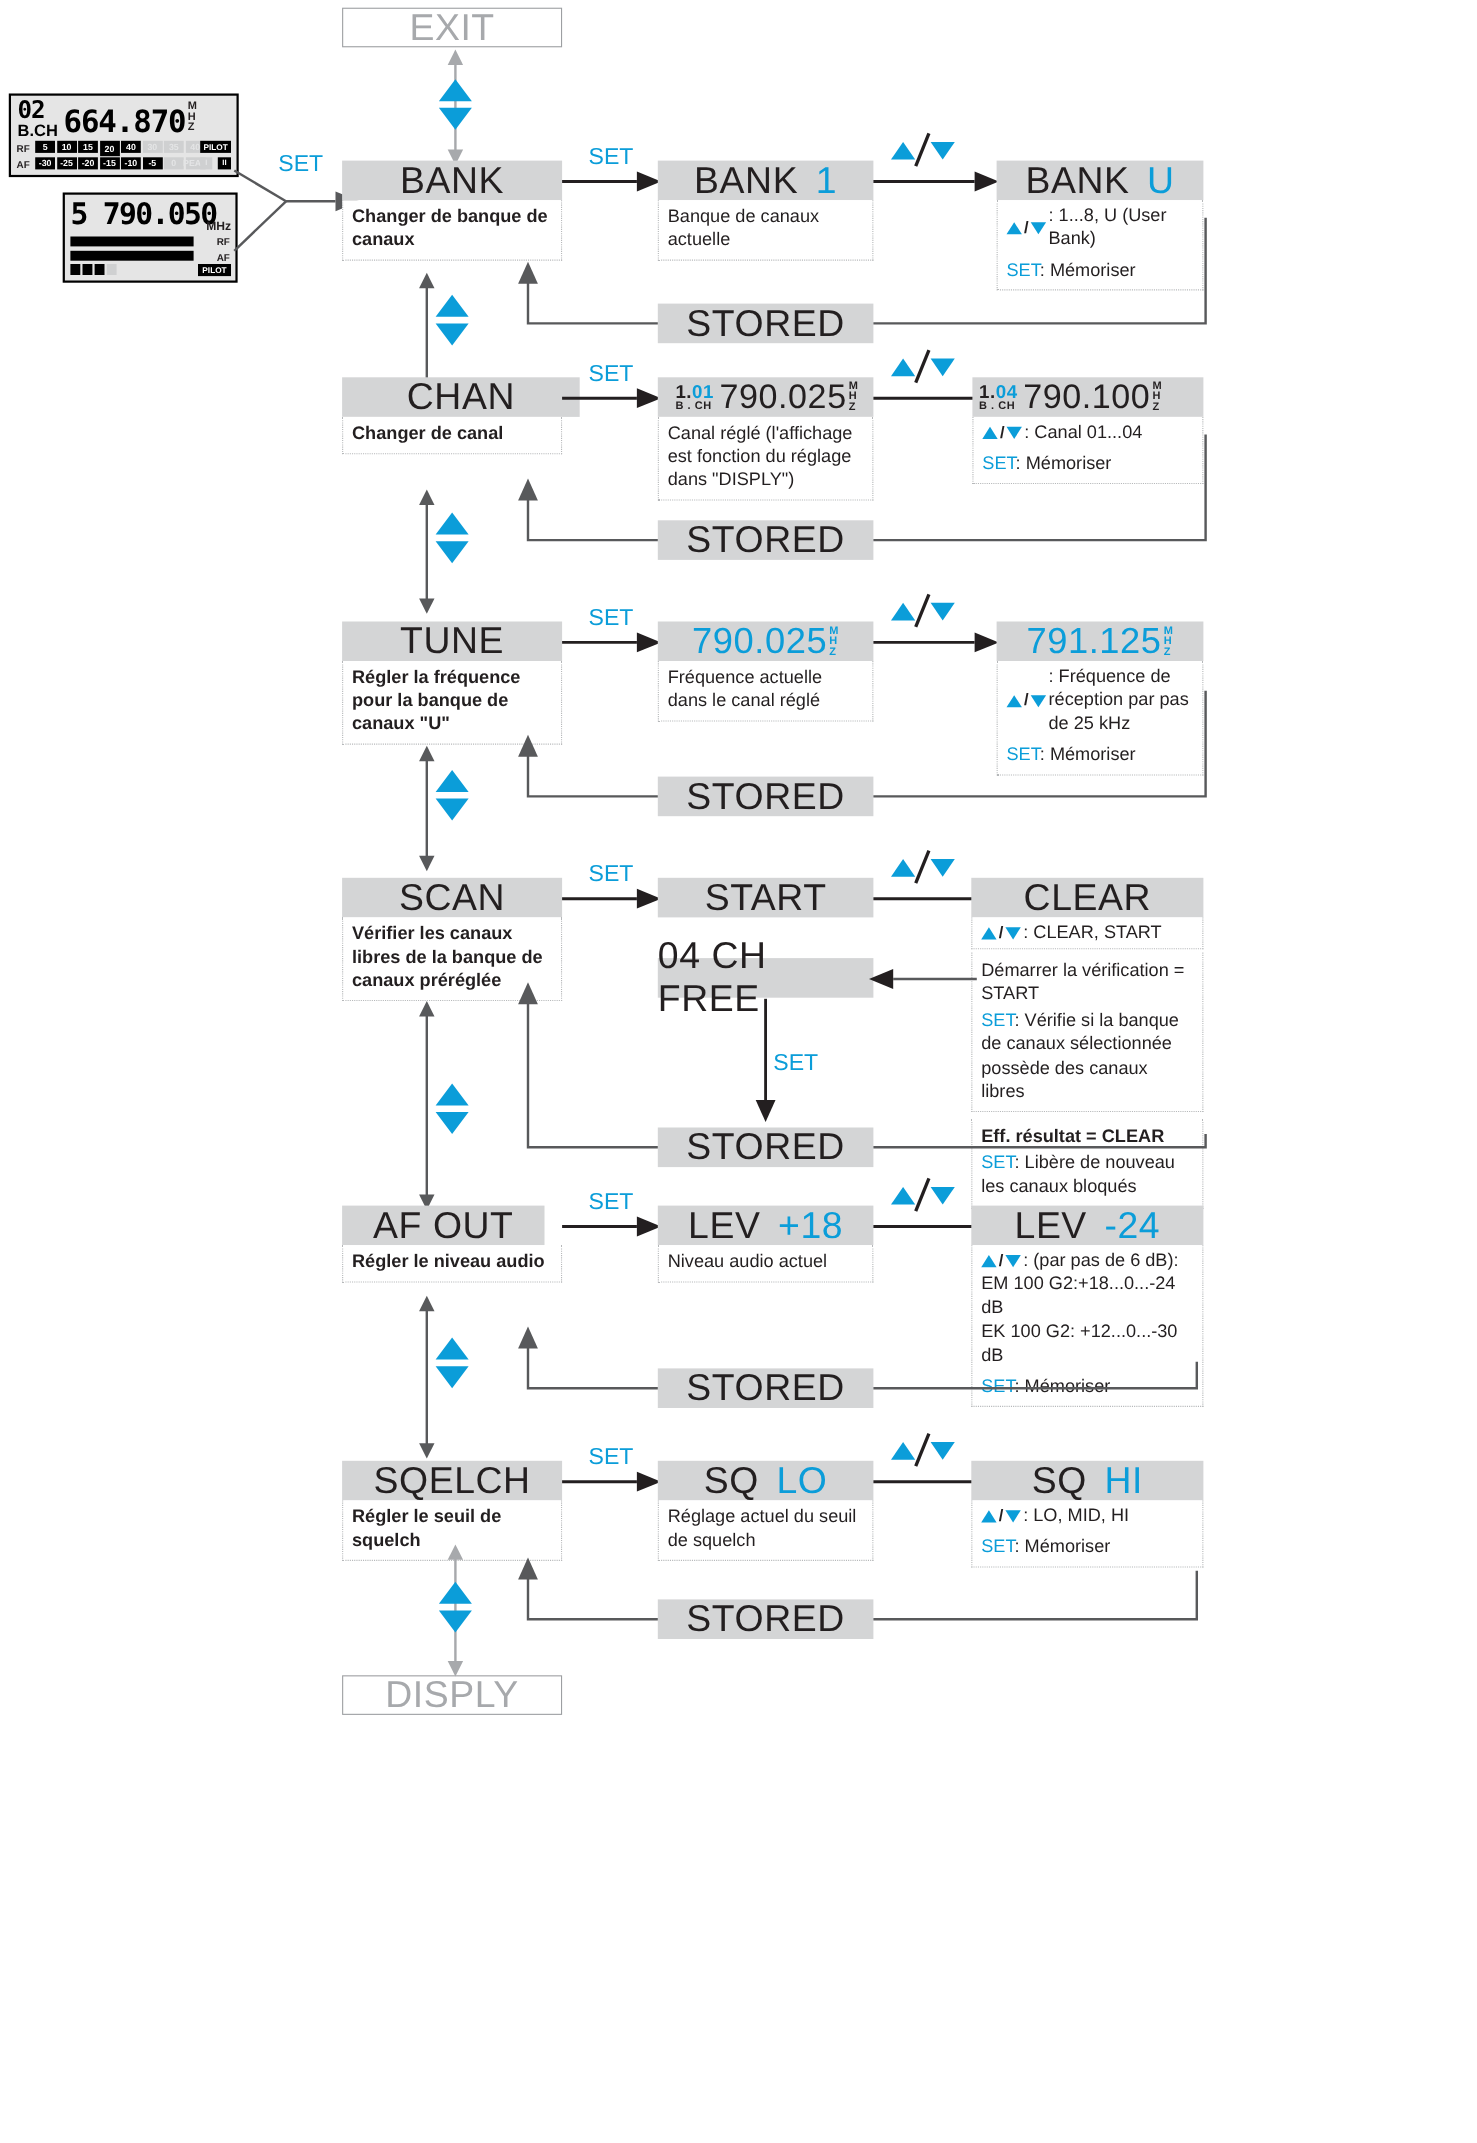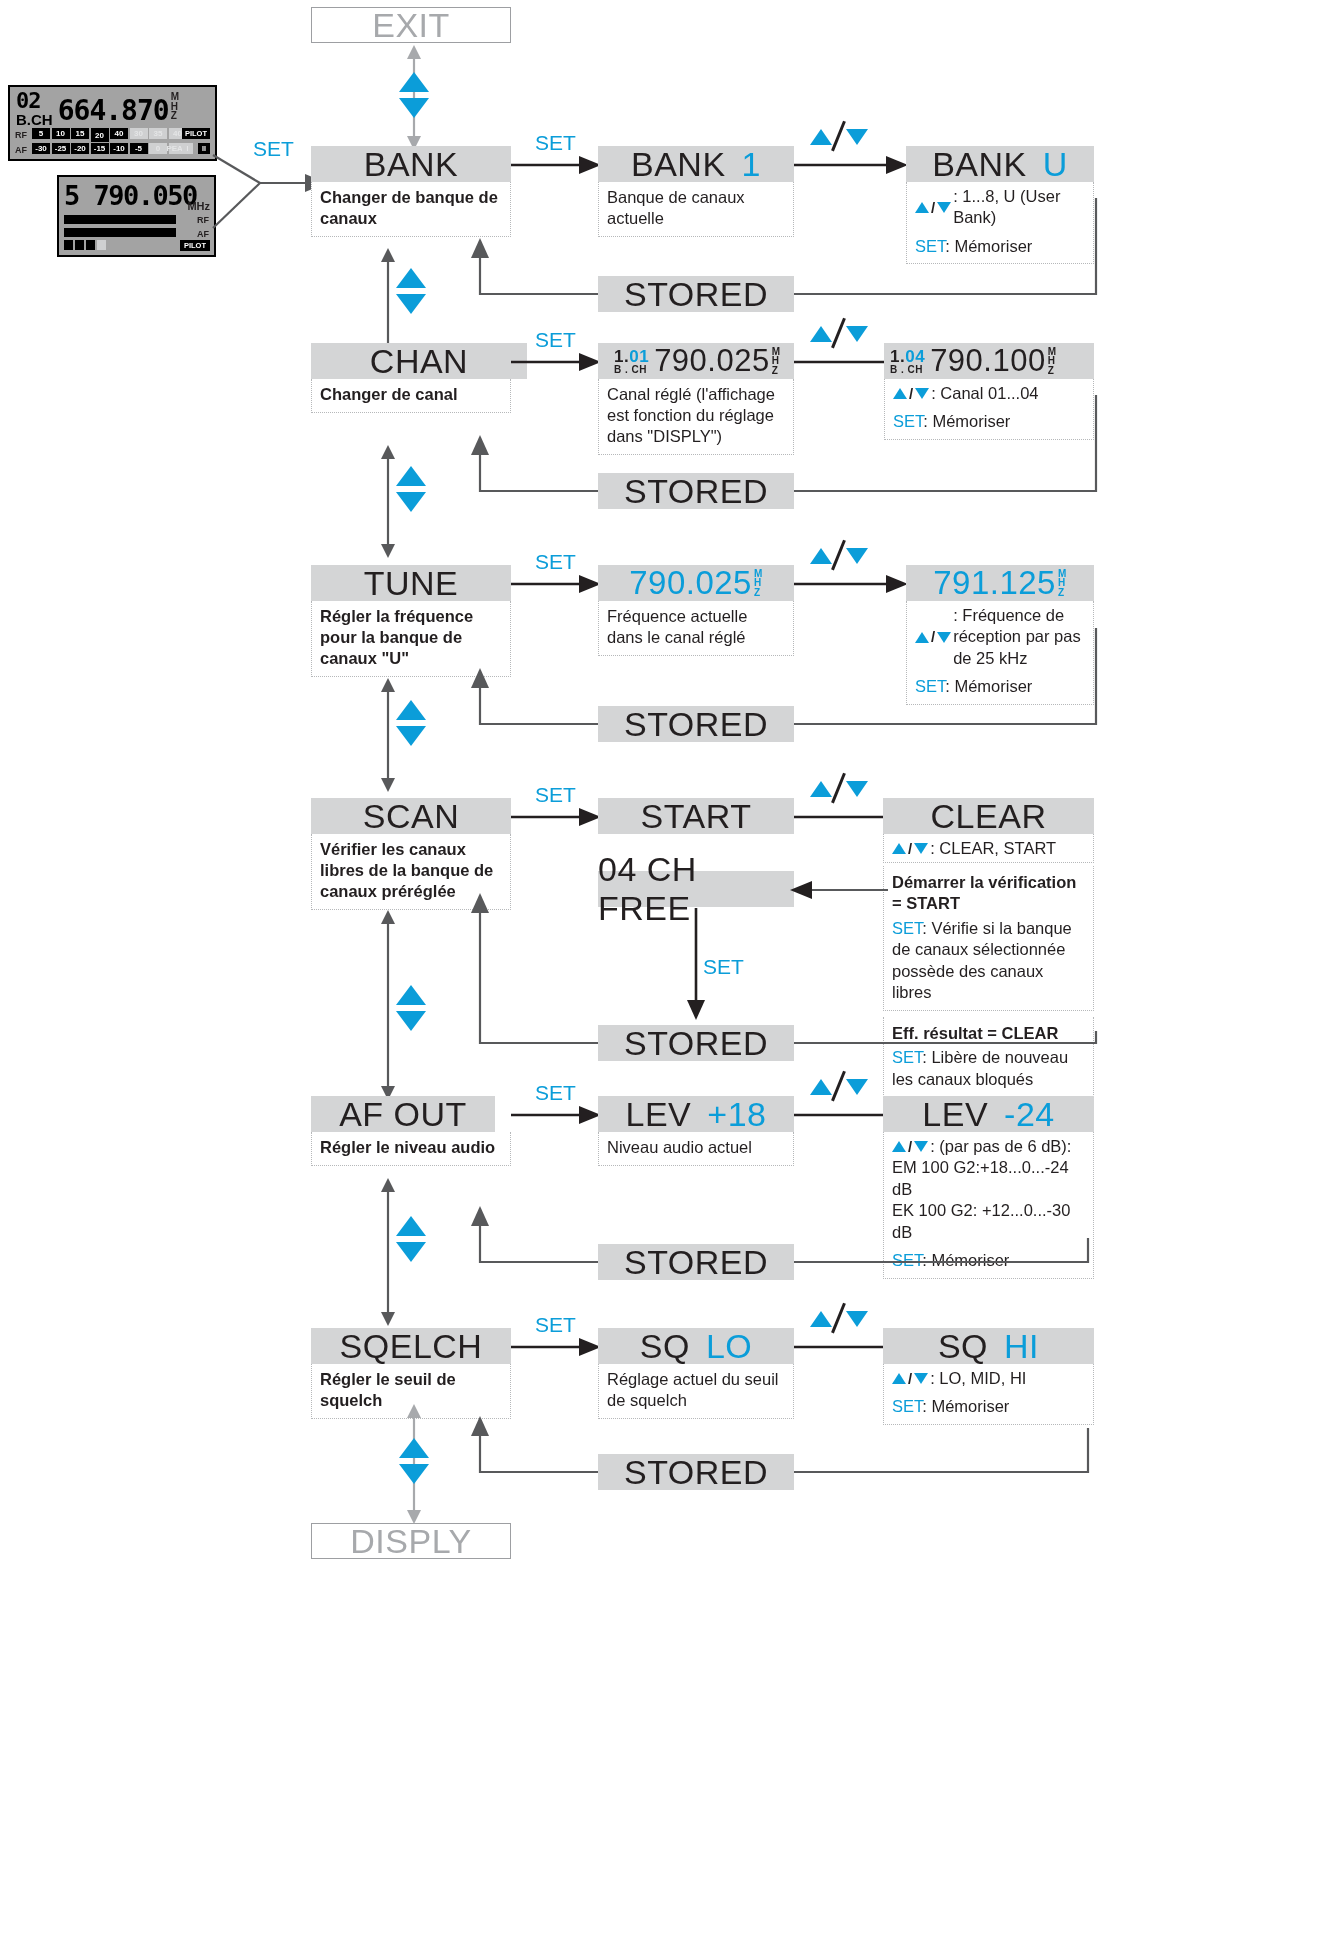--- a/index.html
+++ b/index.html
@@ -47,21 +47,21 @@
   .ud-glyph .gu{position:absolute;left:0;top:7px;width:0;height:0;
         border-left:11px solid transparent;border-right:11px solid transparent;
         border-bottom:16px solid #0b9dd9;}
   .ud-glyph .gd{position:absolute;right:0;top:7px;width:0;height:0;
         border-left:11px solid transparent;border-right:11px solid transparent;
         border-top:16px solid #0b9dd9;}
   .ud-glyph .gs{position:absolute;left:27px;top:-2px;width:2.5px;height:32px;
         background:#231f20;transform:rotate(22deg);}
 
   
-  .lcd{background:#a3a3a3;border:2.5px solid #000;position:absolute;}
+  .lcd{background:#e5e5e5;border:2.5px solid #000;position:absolute;}
   .seg{font-family:"DejaVu Sans Mono",monospace;font-weight:bold;}
   .barblk{background:#000;color:#fff;font-size:8px;font-weight:bold;
           display:flex;align-items:center;justify-content:center;}
   .barblk.off{background:#cfd0d1;color:#e4e5e6;}
   .lcdlab{font-size:15px;font-weight:bold;color:#000;}
 
   
   .bch{display:flex;flex-direction:column;align-items:flex-start;
        line-height:1;margin-right:5px;}
   .bch .n{font-size:17px;font-weight:600;}
@@ -387,21 +387,21 @@
       <span class="updown-inline">
         <span class="ti-up"></span>
           <span class="slash">/</span>
           <span class="ti-dn"></span>
       </span>
       <span style="margin-left:2px;">: CLEAR, START</span>
     </div>
   </div>
 
   <div class="abs note-seg" style="left:883px;top:866px;width:211px;padding-top:6px;">
-    <div style="font-weight:bold;">Démarrer la vérification = START</div>
+    <div style="font-weight:normal;">Démarrer la vérification = START</div>
     <div style="margin-top:3px;">
       <span class="accent">SET</span><span>: Vérifie si la banque de canaux sélectionnée possède des canaux libres</span>
     </div>
   </div>
 
   <div class="abs note-seg" style="left:883px;top:1017px;width:211px;padding-top:6px;padding-bottom:8px;">
     <div style="font-weight:bold;">Eff. résultat = CLEAR</div>
     <div style="margin-top:3px;">
       <span class="accent">SET</span><span>: Libère de nouveau les canaux bloqués</span>
     </div>

